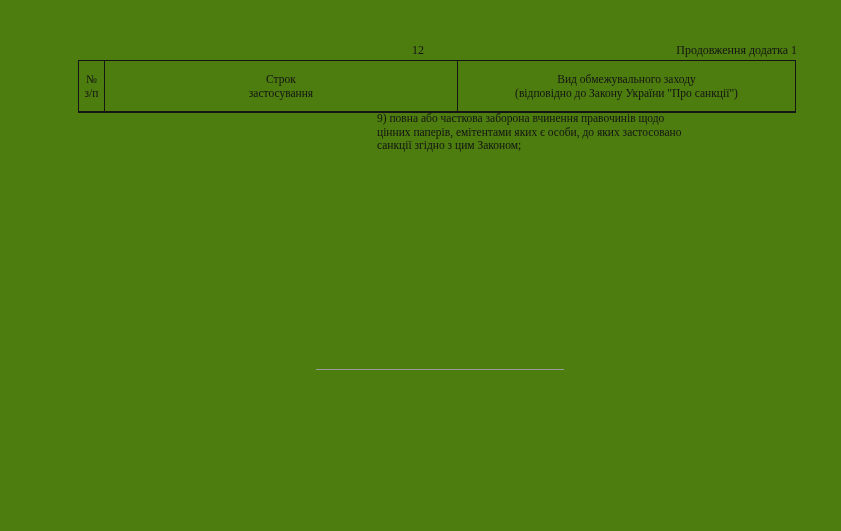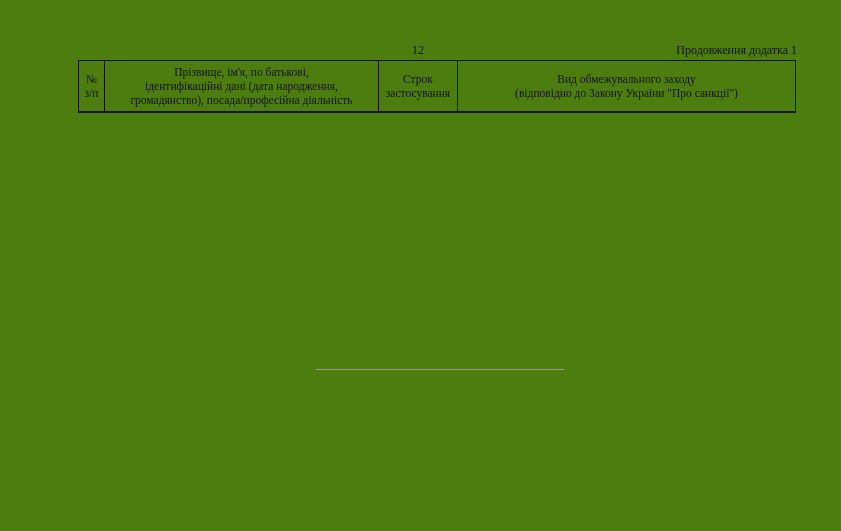--- a/index.html
+++ b/index.html
@@ -85,27 +85,27 @@
 
 <div class="doc">
 
   <div class="running-head page-number">12</div>
 
   <div class="running-head continuation">Продовження додатка 1</div>
 
   <div class="table-header">
     <div class="th-cell th-num">№
 з/п</div>
-    <div class="th-cell th-person">Прізвище, ім'я, по батькові,
-ідентифікаційні дані (дата народження,
-громадянство), посада/професійна діяльність</div>
     <div class="th-cell th-term">Строк
 застосування</div>
     <div class="th-cell th-measure">Вид обмежувального заходу
 (відповідно до Закону України "Про санкції")</div>
   </div>
 
   <div class="body-text">
+      <p>9) повна або часткова заборона вчинення правочинів щодо
+цінних паперів, емітентами яких є особи, до яких застосовано
+санкції згідно з цим Законом;</p>
     </div>
 
   <div class="footnote-line"></div>
 
 </div>
 
 </body></html>

